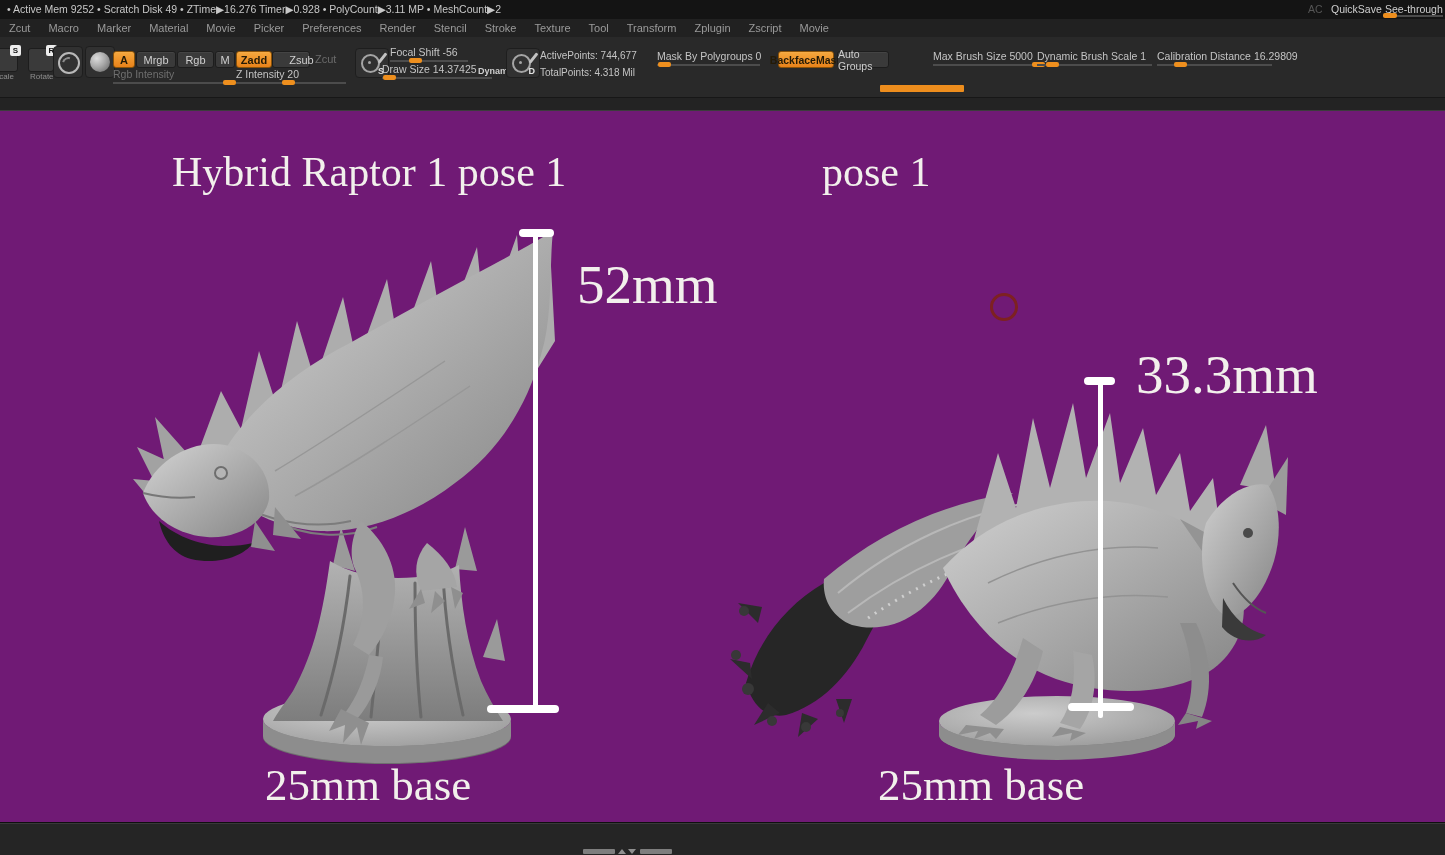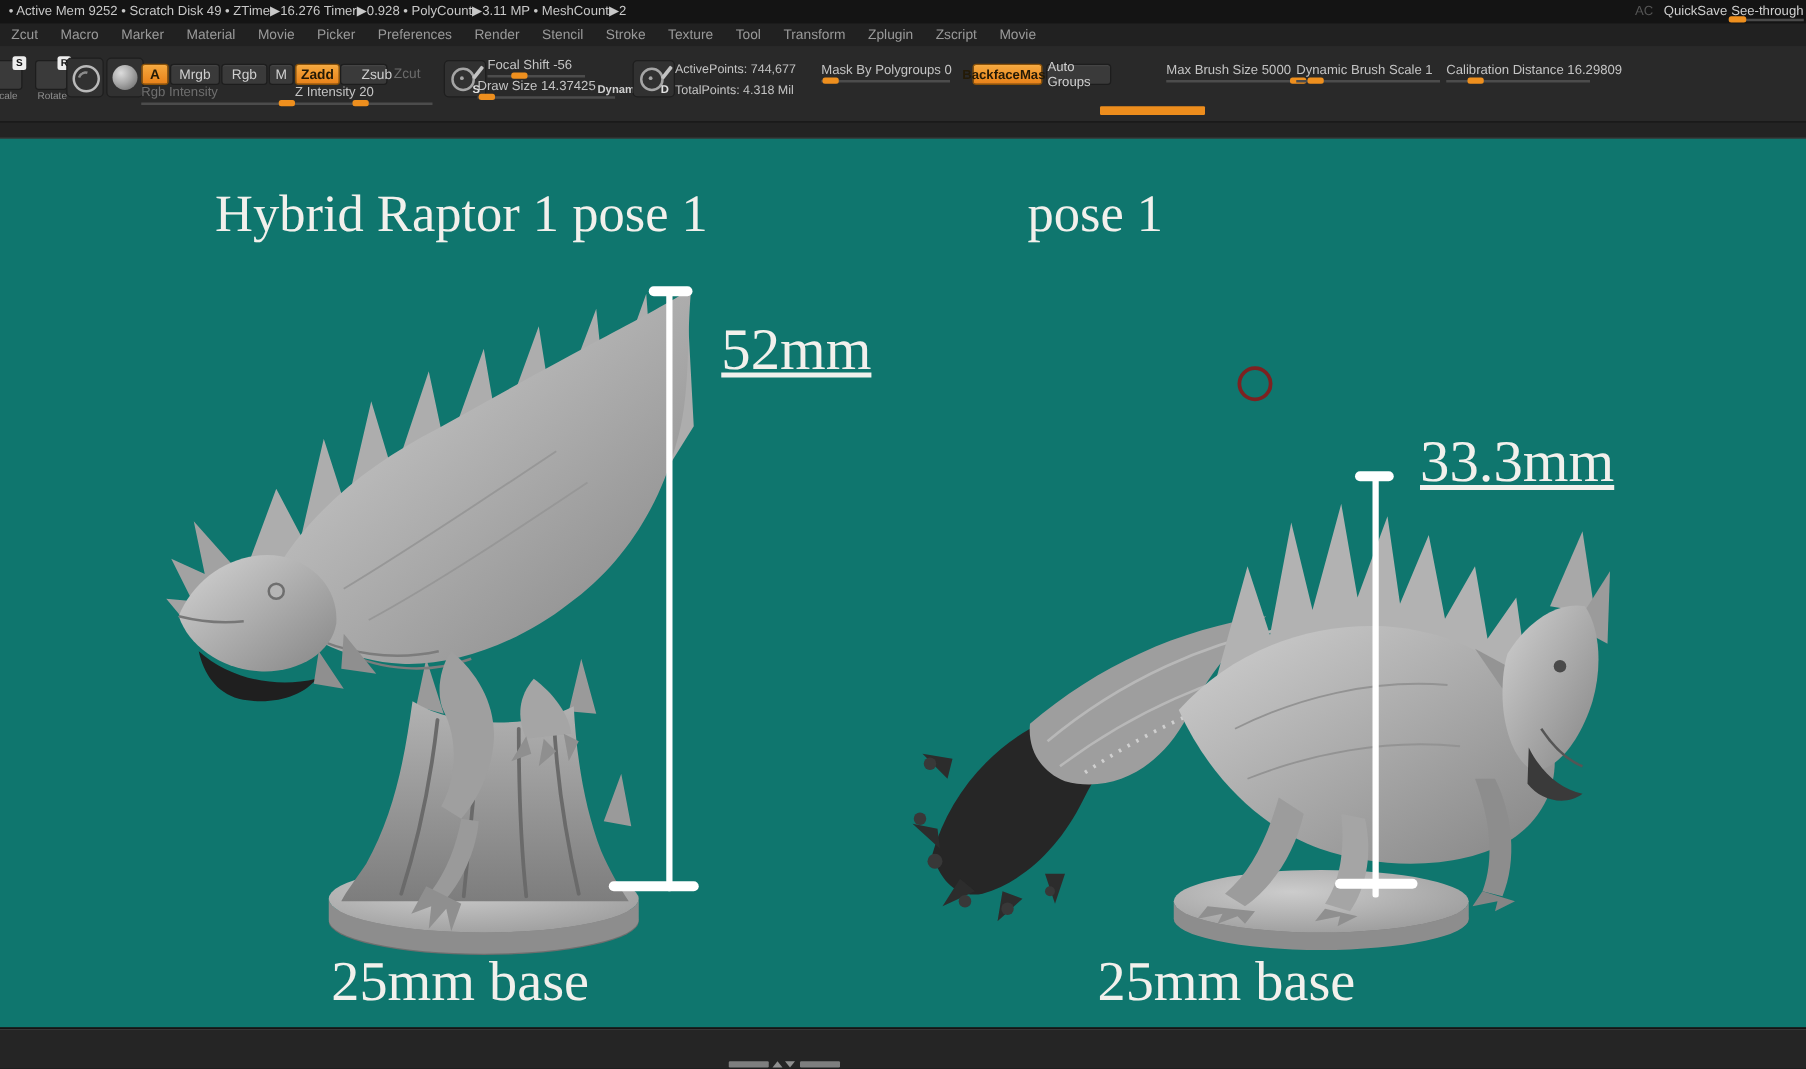--- a/index.html
+++ b/index.html
@@ -51,24 +51,24 @@
 
   .slider{position:absolute;}
   .slider .lbl{display:block;font-size:10.5px;line-height:12px;color:#c4c4c4;white-space:nowrap;}
   .slider .track{display:block;position:relative;height:2px;background:#4c4c4c;margin-top:2px;}
   .slider .handle{position:absolute;top:-2px;width:13px;height:5px;background:#ee8f1e;border-radius:2px;}
   .slider.dim .lbl{color:#6f6f6f;}
   .stat-line{position:absolute;font-size:10px;color:#c4c4c4;white-space:nowrap;}
   .dynamic-lbl{position:absolute;font-size:9px;font-weight:bold;color:#cfcfcf;}
 
   
-  .canvas{position:absolute;left:0;top:111px;width:1445px;height:711px;background:#0f766e;overflow:hidden;}
+  .canvas{position:absolute;left:0;top:111px;width:1445px;height:711px;background:#701a75;overflow:hidden;}
   .ser{position:absolute;font-family:"Liberation Serif",serif;color:#f2f0ec;white-space:nowrap;}
   .title{font-size:42px;}
-  .measure-txt{font-size:47px;text-decoration:underline;}
+  .measure-txt{font-size:55px;}
   .base-txt{font-size:45px;}
   .mline{position:absolute;background:#ffffff;border-radius:2px;}
   .mcap{position:absolute;background:#ffffff;border-radius:4px;height:8px;}
   .redcircle{position:absolute;width:22px;height:22px;border:3px solid #7d2121;border-radius:50%;background:transparent;}
   .modelsvg{position:absolute;}
 
   
   .bottombar{position:absolute;left:0;top:822px;width:1445px;height:33px;background:#252525;
              border-top:1px solid #0f0f0f;box-shadow:inset 0 1px 0 #383838;box-sizing:border-box;}
   .hbar{position:absolute;top:26px;width:32px;height:5px;background:#7e7e7e;border-radius:1px;}

